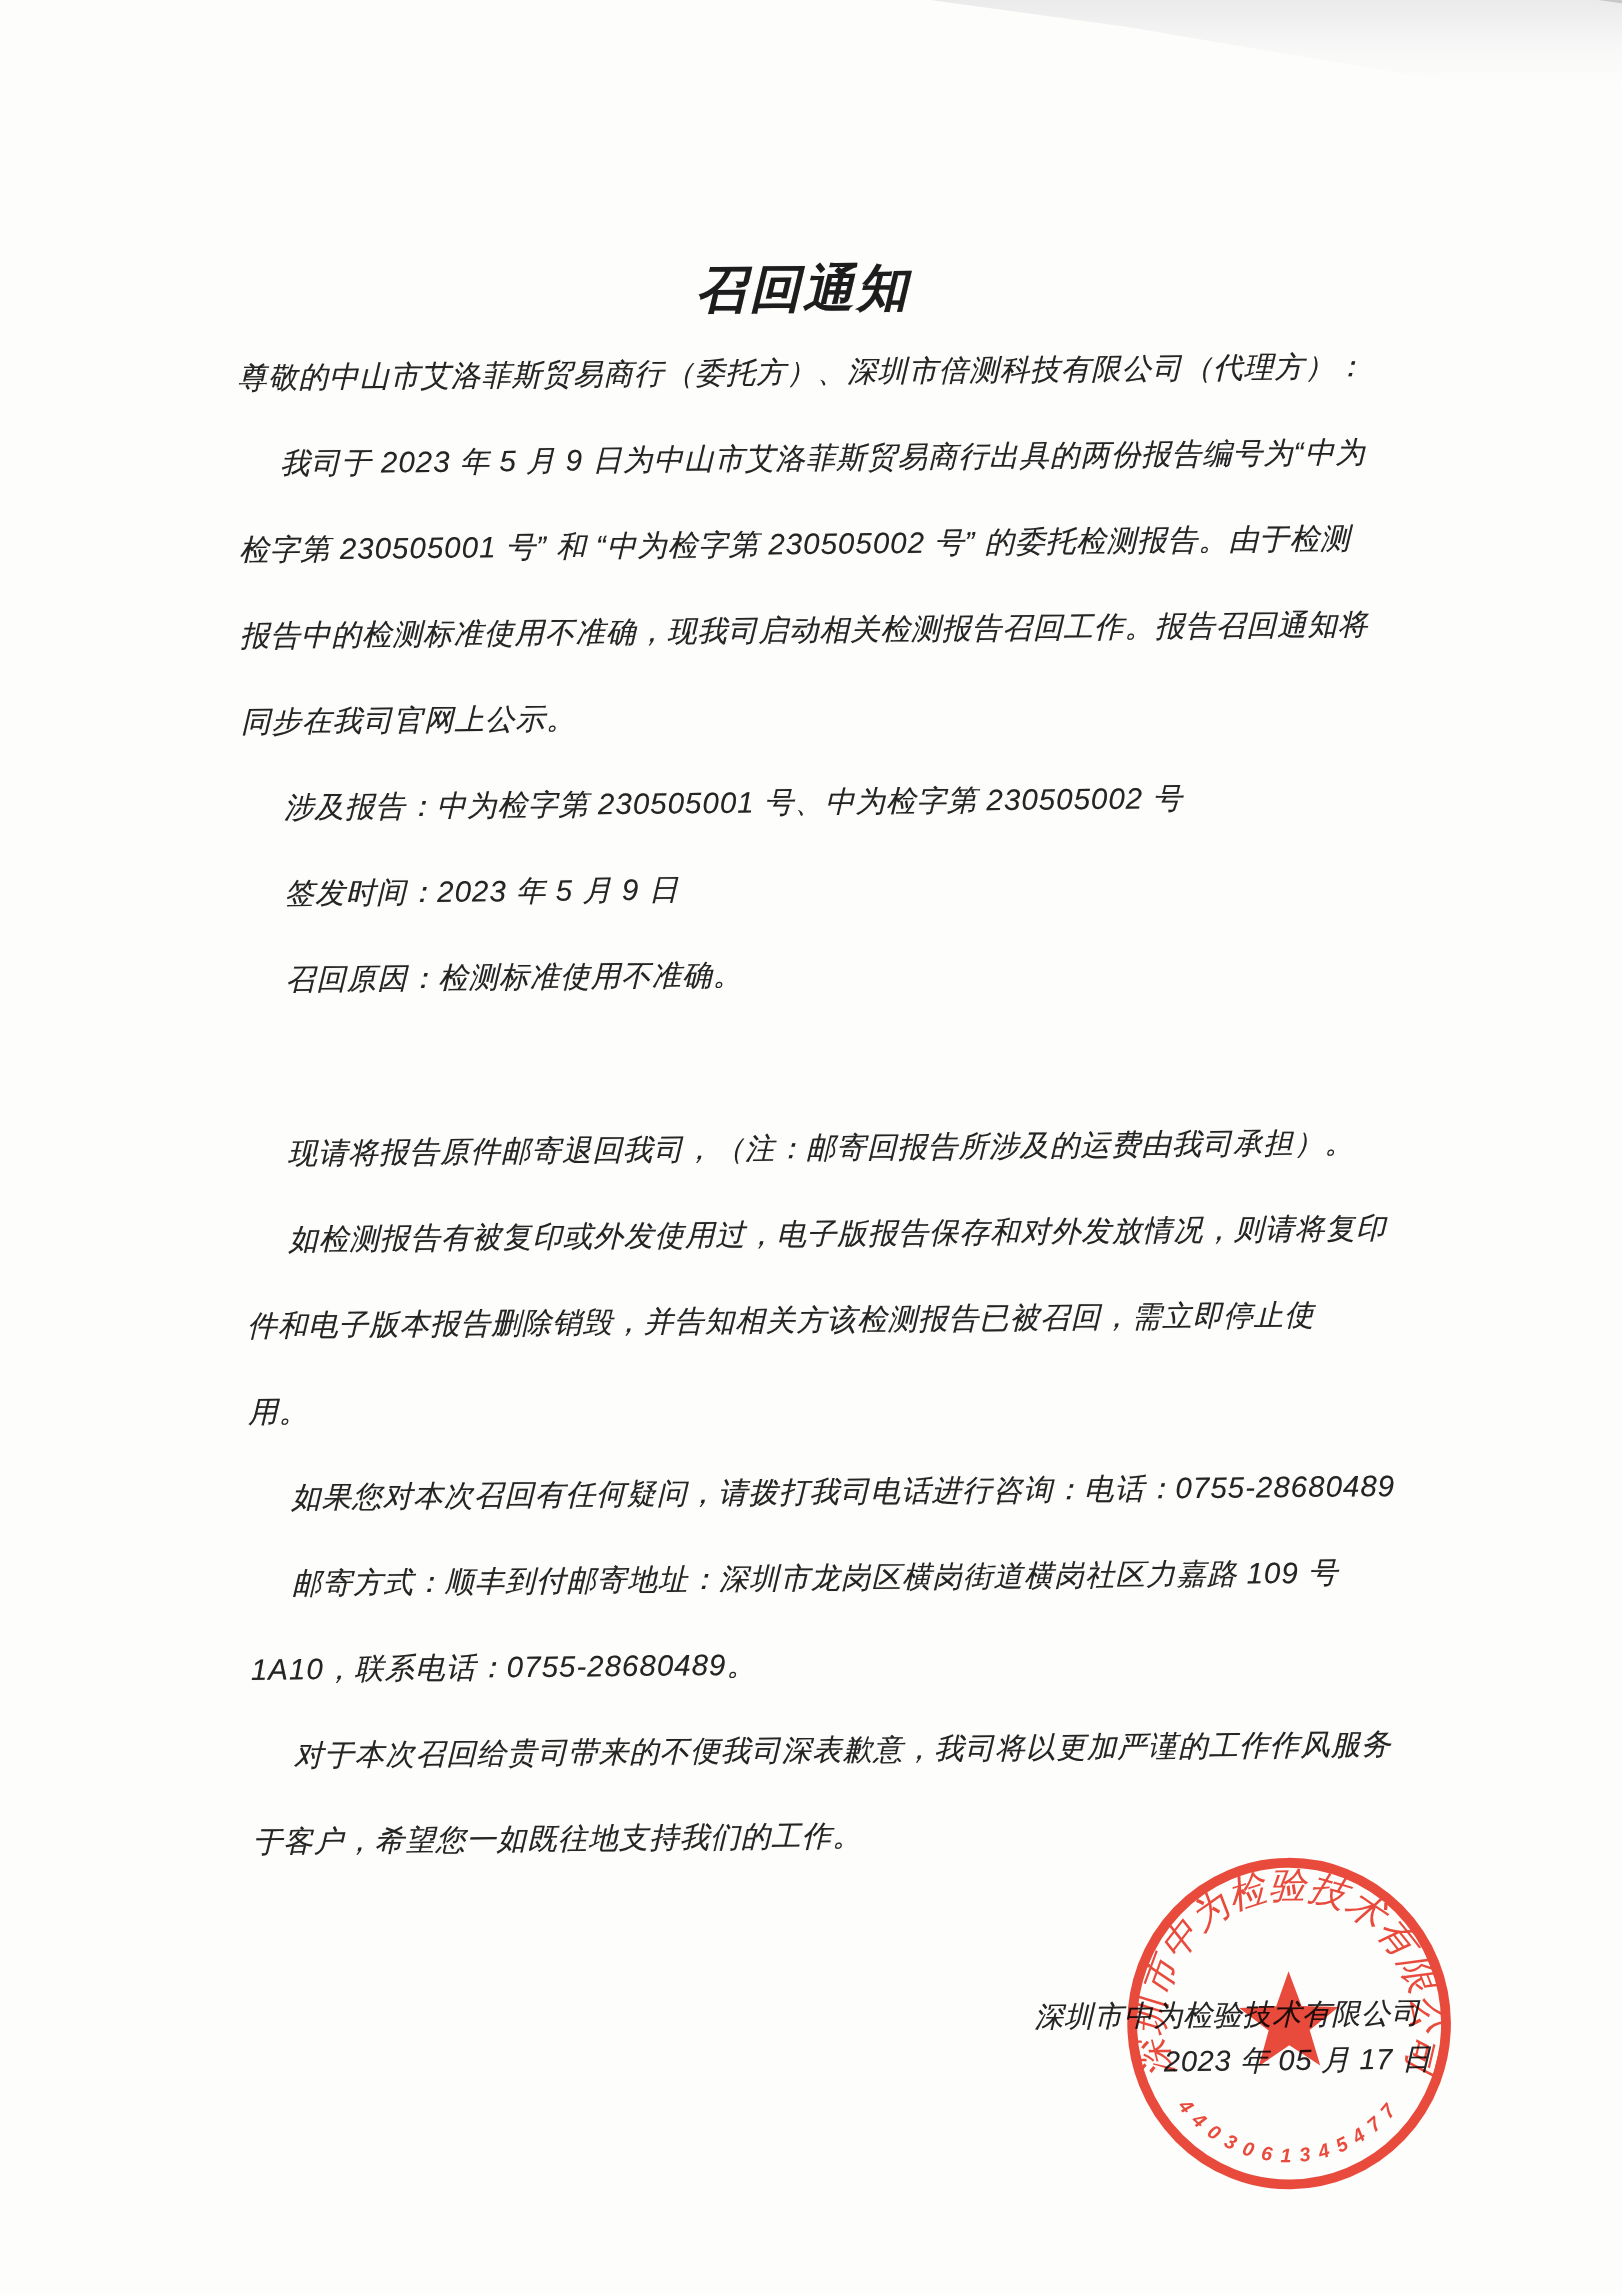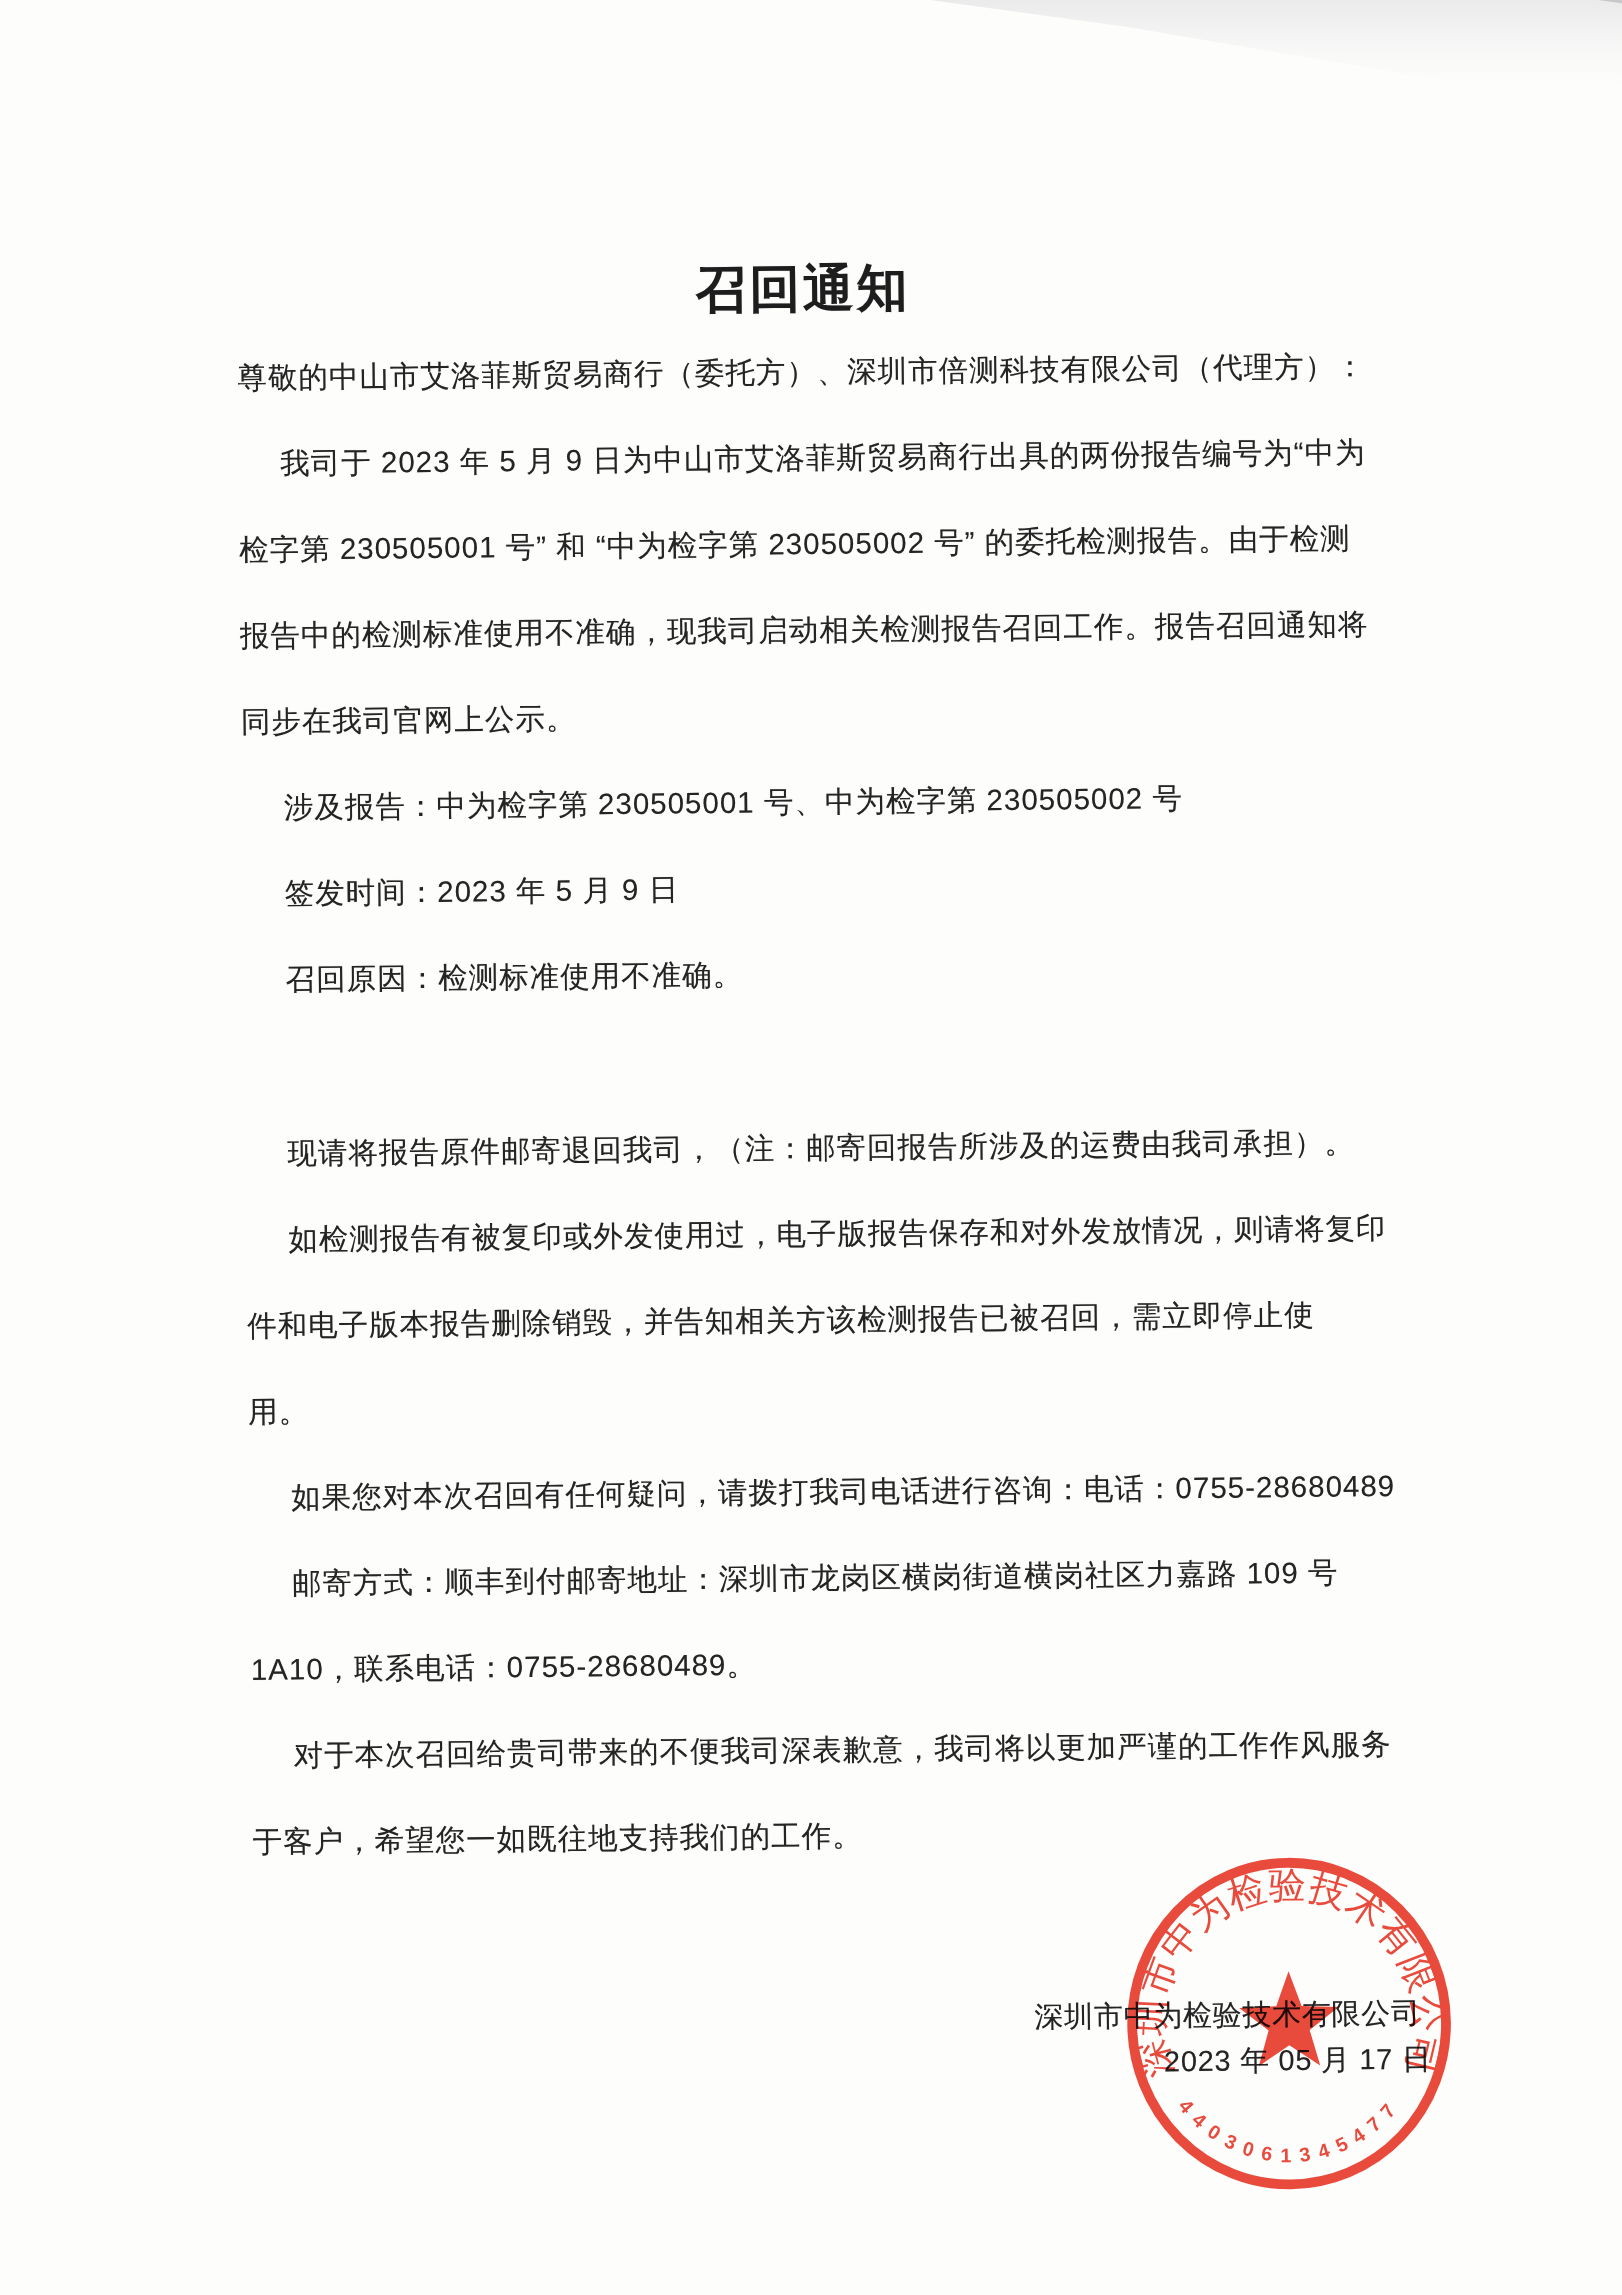--- a/index.html
+++ b/index.html
@@ -7,20 +7,21 @@
     width:1623px; height:2295px;
     background:#e9e9e9;
     font-family:"Liberation Sans", sans-serif;
   }
   .sheet {
     position:relative;
     width:1623px; height:2295px;
     background:#fdfdfc;
     overflow:hidden;
     color:#232323;
+    font-style:italic;
   }
   
   .scan-shade {
     position:absolute; top:0; right:0;
     width:753px; height:111px;
     background:linear-gradient(to bottom,
       rgba(138,138,146,0.16),
       rgba(168,168,176,0.06) 45%,
       rgba(255,255,255,0) 78%);
     clip-path:polygon(8% 0, 100% 0, 100% 100%, 34% 24%);

